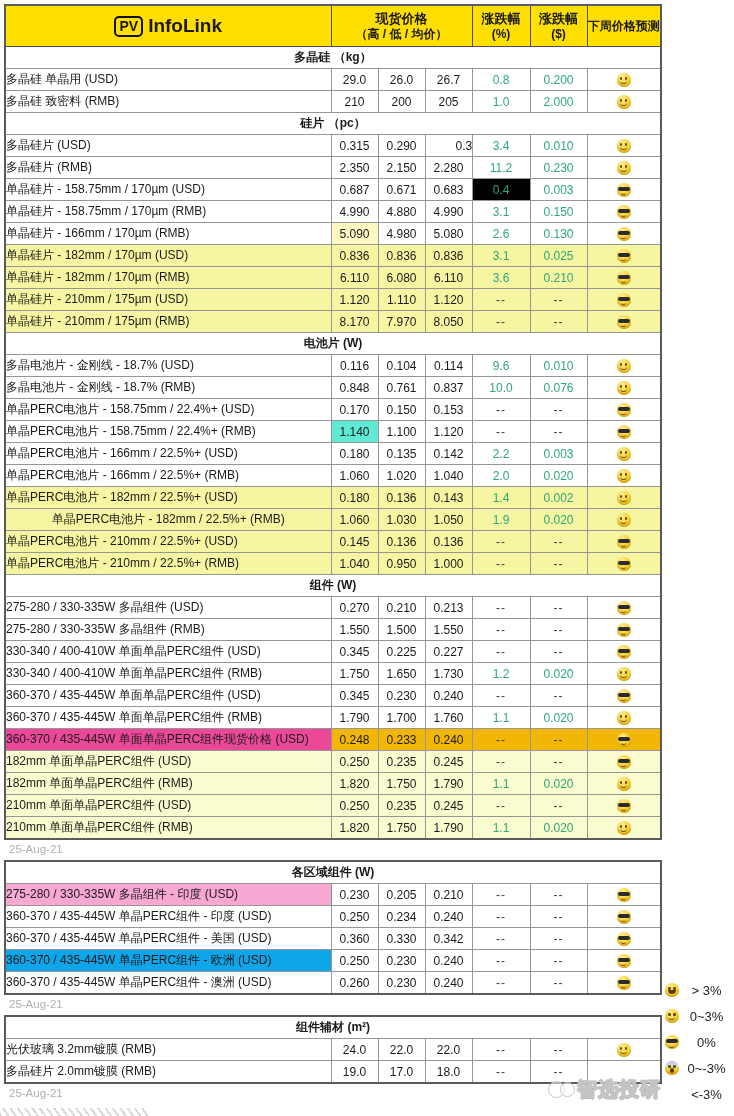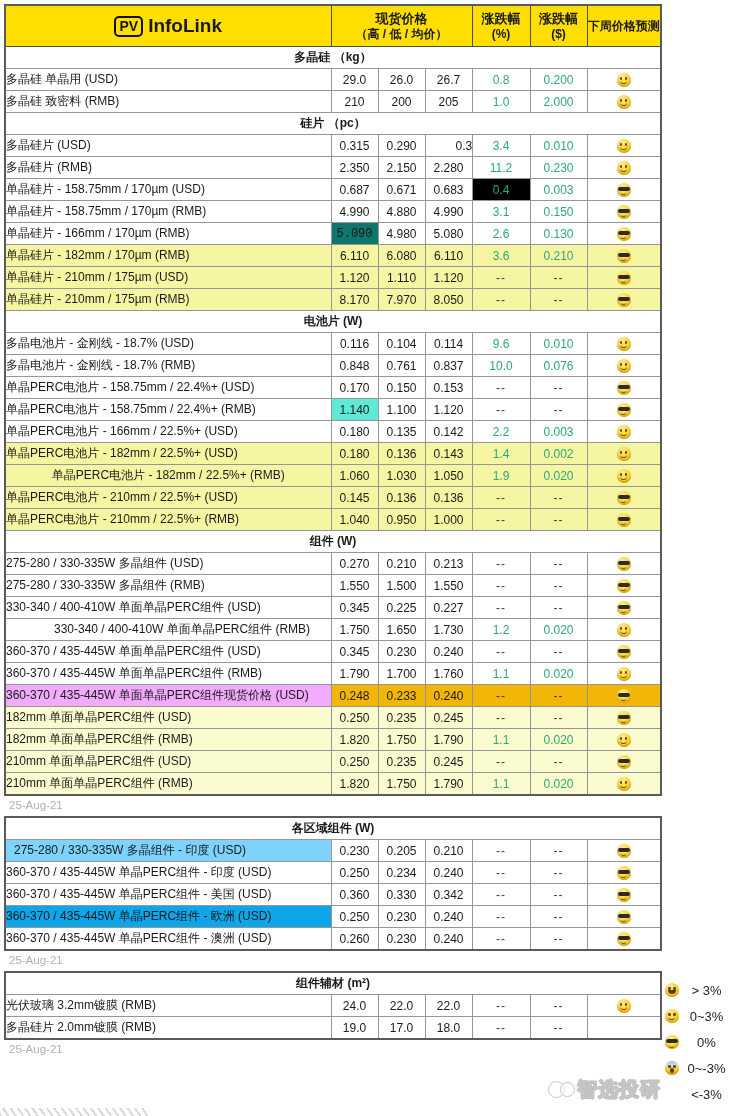--- a/index.html
+++ b/index.html
@@ -151,26 +151,35 @@
             <td class="lbl" style="background: rgb(255, 255, 255);">单晶硅片 - 158.75mm / 170µm (RMB)</td>
             <td class="num" style="background: rgb(255, 255, 255);">4.990</td>
             <td class="num" style="background: rgb(255, 255, 255);">4.880</td>
             <td class="num" style="background: rgb(255, 255, 255);">4.990</td>
             <td class="chg" style="background: rgb(255, 255, 255);">3.1</td>
             <td class="chg" style="background: rgb(255, 255, 255);">0.150</td>
             <td class="fc" style="background: rgb(255, 255, 255);"><span class="face cool"><i class="shades"></i><i class="mouth"></i></span></td>
           </tr>
           <tr>
             <td class="lbl" style="background: rgb(255, 255, 255);">单晶硅片 - 166mm / 170µm (RMB)</td>
-            <td class="num" style="background: #0f766e; font-family: Liberation Mono, monospace;">5.090</td>
+            <td class="num" style="background: #fef9c3;">5.090</td>
             <td class="num" style="background: rgb(255, 255, 255);">4.980</td>
             <td class="num" style="background: rgb(255, 255, 255);">5.080</td>
             <td class="chg" style="background: rgb(255, 255, 255);">2.6</td>
             <td class="chg" style="background: rgb(255, 255, 255);">0.130</td>
             <td class="fc" style="background: rgb(255, 255, 255);"><span class="face cool"><i class="shades"></i><i class="mouth"></i></span></td>
+          </tr>
+          <tr>
+            <td class="lbl" style="background: rgb(246, 246, 162);">单晶硅片 - 182mm / 170µm (USD)</td>
+            <td class="num" style="background: rgb(246, 246, 162);">0.836</td>
+            <td class="num" style="background: rgb(246, 246, 162);">0.836</td>
+            <td class="num" style="background: rgb(246, 246, 162);">0.836</td>
+            <td class="chg" style="background: rgb(246, 246, 162);">3.1</td>
+            <td class="chg" style="background: rgb(246, 246, 162);">0.025</td>
+            <td class="fc" style="background: rgb(246, 246, 162);"><span class="face cool"><i class="shades"></i><i class="mouth"></i></span></td>
           </tr>
           <tr>
             <td class="lbl" style="background: rgb(246, 246, 162);">单晶硅片 - 182mm / 170µm (RMB)</td>
             <td class="num" style="background: rgb(246, 246, 162);">6.110</td>
             <td class="num" style="background: rgb(246, 246, 162);">6.080</td>
             <td class="num" style="background: rgb(246, 246, 162);">6.110</td>
             <td class="chg" style="background: rgb(246, 246, 162);">3.6</td>
             <td class="chg" style="background: rgb(246, 246, 162);">0.210</td>
             <td class="fc" style="background: rgb(246, 246, 162);"><span class="face cool"><i class="shades"></i><i class="mouth"></i></span></td>
           </tr>
@@ -234,20 +243,29 @@
           <tr>
             <td class="lbl" style="background: rgb(255, 255, 255);">单晶PERC电池片 - 166mm / 22.5%+ (USD)</td>
             <td class="num" style="background: rgb(255, 255, 255);">0.180</td>
             <td class="num" style="background: rgb(255, 255, 255);">0.135</td>
             <td class="num" style="background: rgb(255, 255, 255);">0.142</td>
             <td class="chg" style="background: rgb(255, 255, 255);">2.2</td>
             <td class="chg" style="background: rgb(255, 255, 255);">0.003</td>
             <td class="fc" style="background: rgb(255, 255, 255);"><span class="face smile"><i class="eye l"></i><i class="eye r"></i><i class="mouth"></i></span></td>
           </tr>
           <tr>
+            <td class="lbl" style="background: rgb(255, 255, 255);">单晶PERC电池片 - 166mm / 22.5%+ (RMB)</td>
+            <td class="num" style="background: rgb(255, 255, 255);">1.060</td>
+            <td class="num" style="background: rgb(255, 255, 255);">1.020</td>
+            <td class="num" style="background: rgb(255, 255, 255);">1.040</td>
+            <td class="chg" style="background: rgb(255, 255, 255);">2.0</td>
+            <td class="chg" style="background: rgb(255, 255, 255);">0.020</td>
+            <td class="fc" style="background: rgb(255, 255, 255);"><span class="face smile"><i class="eye l"></i><i class="eye r"></i><i class="mouth"></i></span></td>
+          </tr>
+          <tr>
             <td class="lbl" style="background: rgb(246, 246, 162);">单晶PERC电池片 - 182mm / 22.5%+ (USD)</td>
             <td class="num" style="background: rgb(246, 246, 162);">0.180</td>
             <td class="num" style="background: rgb(246, 246, 162);">0.136</td>
             <td class="num" style="background: rgb(246, 246, 162);">0.143</td>
             <td class="chg" style="background: rgb(246, 246, 162);">1.4</td>
             <td class="chg" style="background: rgb(246, 246, 162);">0.002</td>
             <td class="fc" style="background: rgb(246, 246, 162);"><span class="face smile"><i class="eye l"></i><i class="eye r"></i><i class="mouth"></i></span></td>
           </tr>
           <tr>
             <td class="lbl" style="background: rgb(246, 246, 162); text-align: center;">单晶PERC电池片 - 182mm / 22.5%+ (RMB)</td>
@@ -300,21 +318,21 @@
           <tr>
             <td class="lbl" style="background: rgb(255, 255, 255);">330-340 / 400-410W 单面单晶PERC组件 (USD)</td>
             <td class="num" style="background: rgb(255, 255, 255);">0.345</td>
             <td class="num" style="background: rgb(255, 255, 255);">0.225</td>
             <td class="num" style="background: rgb(255, 255, 255);">0.227</td>
             <td class="dash" style="background: rgb(255, 255, 255);">--</td>
             <td class="dash" style="background: rgb(255, 255, 255);">--</td>
             <td class="fc" style="background: rgb(255, 255, 255);"><span class="face cool"><i class="shades"></i><i class="mouth"></i></span></td>
           </tr>
           <tr>
-            <td class="lbl" style="background: rgb(255, 255, 255); padding-left: 48px;">330-340 / 400-410W 单面单晶PERC组件 (RMB)</td>
+            <td class="lbl" style="background: rgb(255, 255, 255);">330-340 / 400-410W 单面单晶PERC组件 (RMB)</td>
             <td class="num" style="background: rgb(255, 255, 255);">1.750</td>
             <td class="num" style="background: rgb(255, 255, 255);">1.650</td>
             <td class="num" style="background: rgb(255, 255, 255);">1.730</td>
             <td class="chg" style="background: rgb(255, 255, 255);">1.2</td>
             <td class="chg" style="background: rgb(255, 255, 255);">0.020</td>
             <td class="fc" style="background: rgb(255, 255, 255);"><span class="face smile"><i class="eye l"></i><i class="eye r"></i><i class="mouth"></i></span></td>
           </tr>
           <tr>
             <td class="lbl" style="background: rgb(255, 255, 255);">360-370 / 435-445W 单面单晶PERC组件 (USD)</td>
             <td class="num" style="background: rgb(255, 255, 255);">0.345</td>
@@ -327,21 +345,21 @@
           <tr>
             <td class="lbl" style="background: rgb(255, 255, 255);">360-370 / 435-445W 单面单晶PERC组件 (RMB)</td>
             <td class="num" style="background: rgb(255, 255, 255);">1.790</td>
             <td class="num" style="background: rgb(255, 255, 255);">1.700</td>
             <td class="num" style="background: rgb(255, 255, 255);">1.760</td>
             <td class="chg" style="background: rgb(255, 255, 255);">1.1</td>
             <td class="chg" style="background: rgb(255, 255, 255);">0.020</td>
             <td class="fc" style="background: rgb(255, 255, 255);"><span class="face smile"><i class="eye l"></i><i class="eye r"></i><i class="mouth"></i></span></td>
           </tr>
           <tr>
-            <td class="lbl" style="background: #f0abfc;">360-370 / 435-445W 单面单晶PERC组件现货价格 (USD)</td>
+            <td class="lbl" style="background: #ec4899;">360-370 / 435-445W 单面单晶PERC组件现货价格 (USD)</td>
             <td class="num" style="background: rgb(242, 182, 6);">0.248</td>
             <td class="num" style="background: rgb(242, 182, 6);">0.233</td>
             <td class="num" style="background: rgb(242, 182, 6);">0.240</td>
             <td class="dash" style="background: rgb(242, 182, 6);">--</td>
             <td class="dash" style="background: rgb(242, 182, 6);">--</td>
             <td class="fc" style="background: rgb(242, 182, 6);"><span class="face cool"><i class="shades"></i><i class="mouth"></i></span></td>
           </tr>
           <tr>
             <td class="lbl" style="background: rgb(251, 251, 208);">182mm 单面单晶PERC组件 (USD)</td>
             <td class="num" style="background: rgb(251, 251, 208);">0.250</td>
@@ -389,21 +407,21 @@
           <col style="width: 47px;">
           <col style="width: 58px;">
           <col style="width: 57px;">
           <col style="width: 74px;">
         </colgroup>
         <tbody>
           <tr>
             <td class="section" colspan="7">各区域组件 (W)</td>
           </tr>
           <tr>
-            <td class="lbl" style="background: #7dd3fc; padding-left: 8px;">275-280 / 330-335W  多晶组件 - 印度 (USD)</td>
+            <td class="lbl" style="background: #f9a8d4;">275-280 / 330-335W  多晶组件 - 印度 (USD)</td>
             <td class="num" style="background: rgb(255, 255, 255);">0.230</td>
             <td class="num" style="background: rgb(255, 255, 255);">0.205</td>
             <td class="num" style="background: rgb(255, 255, 255);">0.210</td>
             <td class="dash" style="background: rgb(255, 255, 255);">--</td>
             <td class="dash" style="background: rgb(255, 255, 255);">--</td>
             <td class="fc" style="background: rgb(255, 255, 255);"><span class="face cool"><i class="shades"></i><i class="mouth"></i></span></td>
           </tr>
           <tr>
             <td class="lbl" style="background: rgb(255, 255, 255);">360-370 / 435-445W 单晶PERC组件 - 印度 (USD)</td>
             <td class="num" style="background: rgb(255, 255, 255);">0.250</td>

